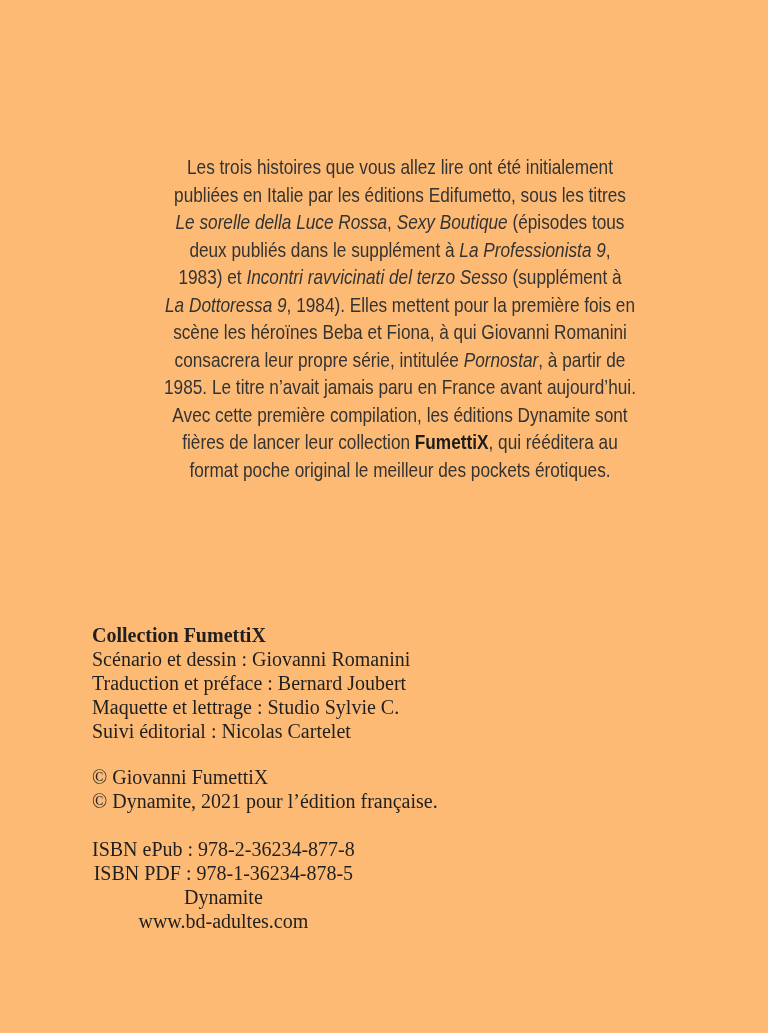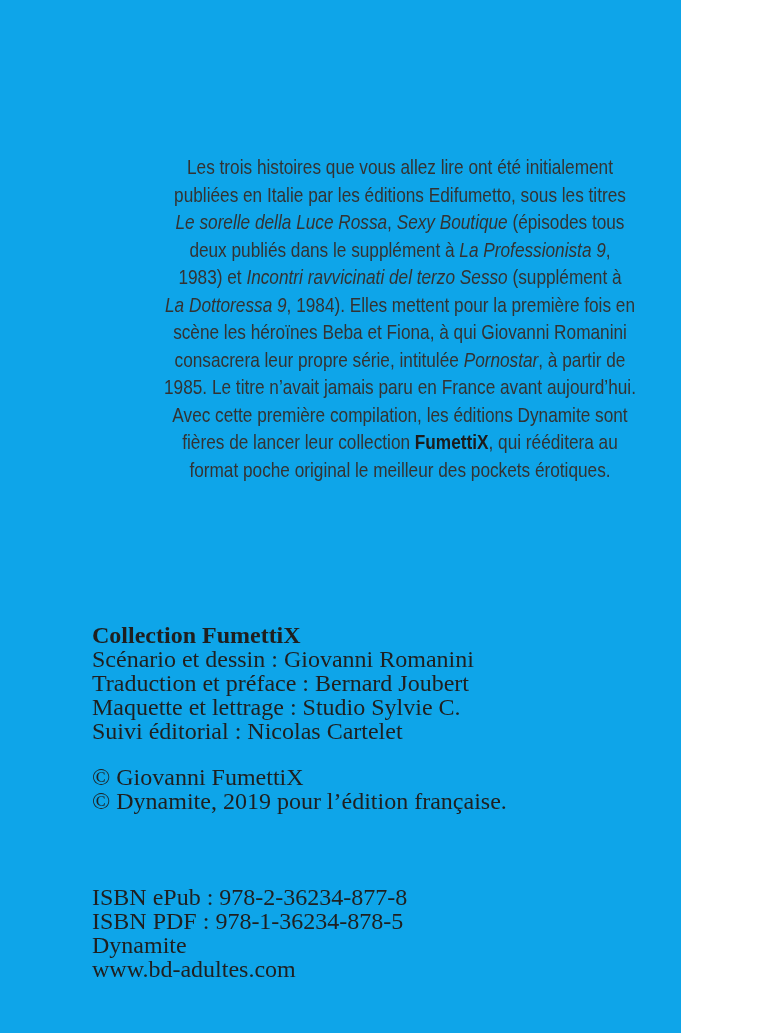--- a/index.html
+++ b/index.html
@@ -2,23 +2,23 @@
 <html><head>
 <meta charset="utf-8">
 <style>
   html, body {
     margin: 0;
     padding: 0;
     background: #ffffff;
   }
   .page {
     position: relative;
-    width: 681px;
+    width: 768px;
     height: 1033px;
-    background: #0ea5e9;
+    background: #fdba74;
     overflow: hidden;
   }
   
   .intro {
     position: absolute;
     top: 153px;
     left: 16px;
     width: 768px;
     font-family: "Liberation Sans", sans-serif;
     font-size: 21px;
@@ -30,28 +30,28 @@
     white-space: nowrap;
   }
   .intro .italic { font-style: italic; }
   .intro .bold  { font-weight: bold; color: #1c1c1c; }
 
   
   .serif-block {
     position: absolute;
     left: 92px;
     font-family: "Liberation Serif", serif;
-    font-size: 24px;
+    font-size: 20px;
     line-height: 24px;
     color: #1f1f1f;
     white-space: nowrap;
   }
   .credits   { top: 623px; }
   .copyright { top: 765px; }
-  .publisher { top: 885px; }
+  .publisher { top: 837px; text-align: center; }
   .credits .title { font-weight: bold; }
 </style>
 </head>
 <body>
 
 <div class="page">
 
   <div class="intro">
       <div><span>Les trois histoires que vous allez lire ont été initialement</span></div>
       <div><span>publiées en Italie par les éditions Edifumetto, sous les titres</span></div>
@@ -72,21 +72,21 @@
     <div>
         <div>Scénario et dessin : Giovanni Romanini</div>
         <div>Traduction et préface : Bernard Joubert</div>
         <div>Maquette et lettrage : Studio Sylvie C.</div>
         <div>Suivi éditorial : Nicolas Cartelet</div>
       </div>
   </div>
 
   <div class="serif-block copyright">
       <div>© Giovanni FumettiX</div>
-      <div>© Dynamite, 2019 pour l’édition française.</div>
+      <div>© Dynamite, 2021 pour l’édition française.</div>
     </div>
 
   <div class="serif-block publisher">
     <div>ISBN ePub : 978-2-36234-877-8</div>
     <div>ISBN PDF : 978-1-36234-878-5</div>
     <div>Dynamite</div>
     <div>www.bd-adultes.com</div>
   </div>
 
 </div>

